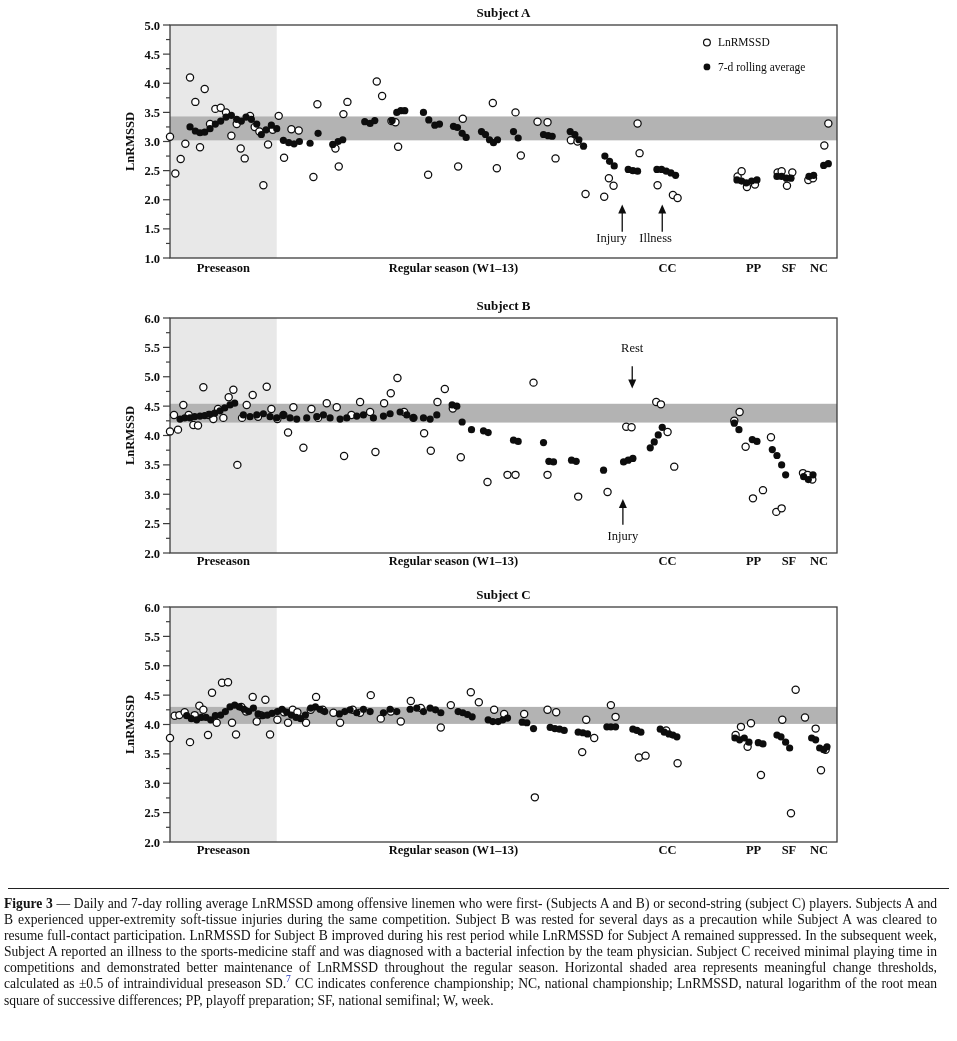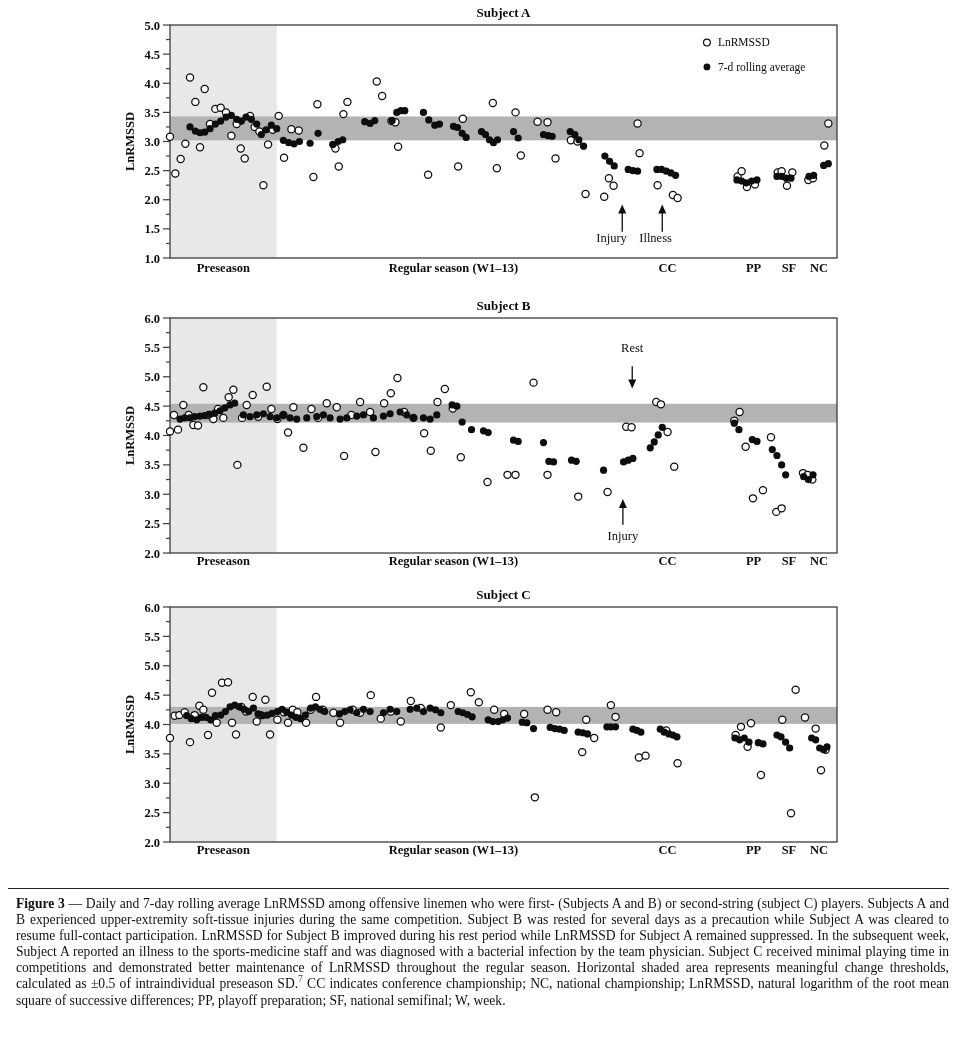--- a/index.html
+++ b/index.html
@@ -1,20 +1,20 @@
 <!DOCTYPE html>
 <html><head>
 <meta charset="utf-8">
 <style>
   html,body{margin:0;padding:0;background:#ffffff;}
   body{width:957px;height:1041px;position:relative;font-family:"Liberation Serif",serif;}
   #figure-wrap{position:absolute;left:0;top:0;width:957px;height:1041px;background:#fff;}
   #charts-svg{position:absolute;left:0;top:0;}
   #caption-rule{position:absolute;left:8px;top:888px;width:941px;border:none;border-top:1.5px solid #222;margin:0;}
-  #caption{position:absolute;left:16px;top:896px;width:933px;font-size:13.6px;line-height:16.1px;color:#111;text-align:justify;}
+  #caption{position:absolute;left:4px;top:896px;width:933px;font-size:13.6px;line-height:16.1px;color:#111;text-align:justify;}
   #caption .fig-label{font-weight:bold;}
   #caption sup{font-size:9.5px;line-height:0;}
 </style>
 </head>
 <body>
 
 <div id="figure-wrap">
   <svg id="charts-svg" width="957" height="870">
       <g>
         <rect x="170" y="25" width="106.72000000000003" height="233" fill="#e8e8e8"></rect>

